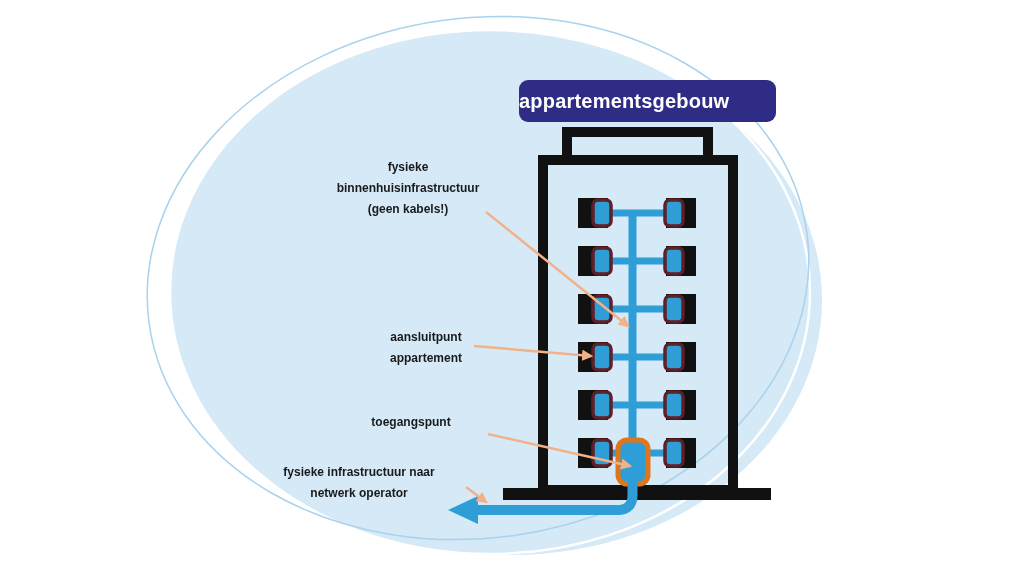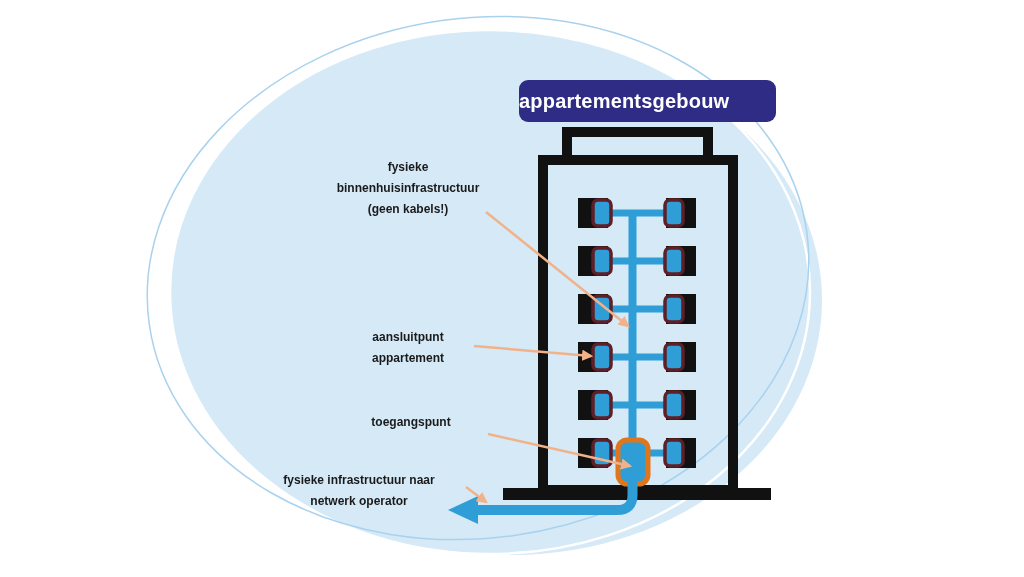--- a/index.html
+++ b/index.html
@@ -24,23 +24,23 @@
     position:absolute;left:508px;top:80px;width:257px;height:42px;
     background:var(--banner-bg);color:var(--banner-text);
     border-radius:9px;display:flex;align-items:center;justify-content:flex-start;
     font-size:20px;font-weight:600;letter-spacing:.2px;margin-left:11px;
   }
   .lbl{
     position:absolute;color:var(--label-text);font-size:12px;font-weight:600;
     line-height:21px;text-align:center;white-space:pre-line;
   }
   .lbl-indoor{left:288px;top:157px;width:240px;}
-  .lbl-apt{left:328px;top:327px;width:160px;}
+  .lbl-apt{left:346px;top:327px;width:160px;}
   .lbl-access{left:331px;top:412px;width:160px;}
-  .lbl-operator{left:238px;top:462px;width:242px;margin-top:8px;}
+  .lbl-operator{left:238px;top:462px;width:242px;}
 </style>
 </head>
 <body>
 
 <div class="canvas">
 
   <svg width="1024" height="577" viewBox="0 0 1024 577">
     <defs>
       <marker id="ptr-head" viewBox="0 0 10 10" refX="8" refY="5" markerWidth="4.5" markerHeight="4.5" orient="auto">
         <path d="M0,0 L10,5 L0,10 z"></path>

